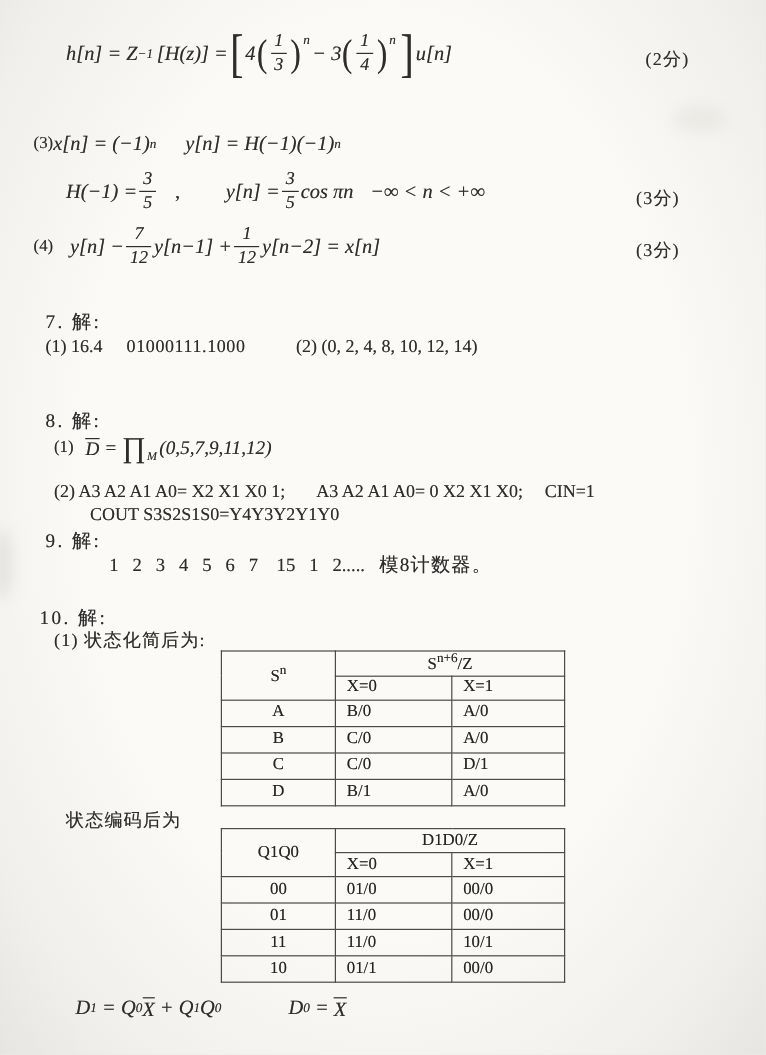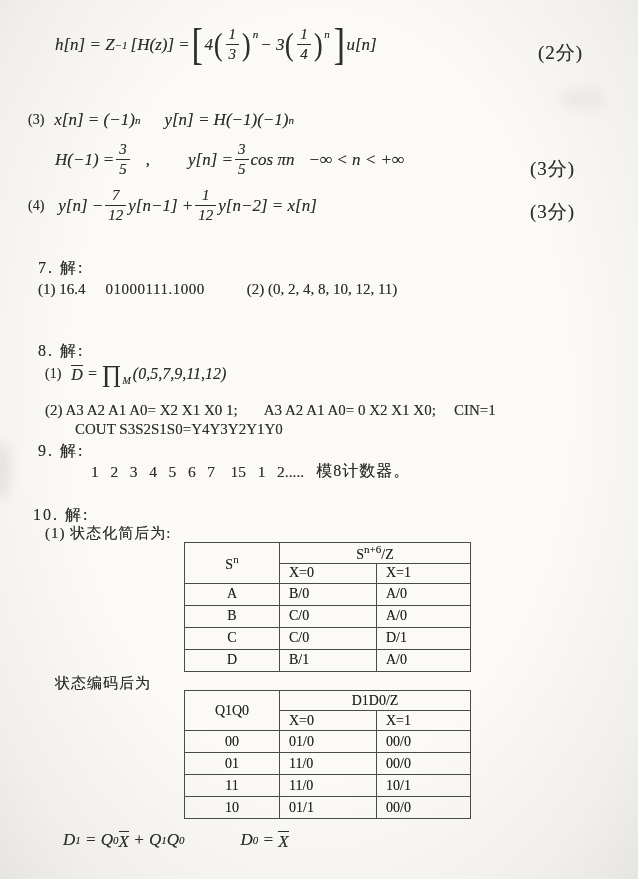--- a/index.html
+++ b/index.html
@@ -11,21 +11,21 @@
   }
   #page{
     position:relative;width:638px;height:879px;
     background:radial-gradient(ellipse at 50% 45%, #fbfaf7 55%, #f1efeb 85%, #e7e5e1 100%);
     color:#2d2d2d;
     text-shadow:0 0 0.5px rgba(45,45,45,0.55);
   }
   .line{position:absolute;display:flex;align-items:center;white-space:nowrap;}
   .math{font-style:italic;font-size:17px;}
   .rm{font-style:normal;}
-  .score{position:absolute;font-size:19px;font-style:normal;color:#2f2f2f;letter-spacing:1px;}
+  .score{position:absolute;font-size:15px;font-style:normal;color:#2f2f2f;letter-spacing:1px;}
   sup{font-size:11px;}
   sub{font-size:11px;}
   .frac{display:inline-flex;flex-direction:column;align-items:center;line-height:1;font-size:15px;margin:0 2px;}
   .frac .num{padding:0 3px 2px;}
   .frac .den{border-top:1.3px solid #2d2d2d;padding:2px 3px 0;}
   .grp{display:inline-flex;align-items:center;}
   .bp{font-size:32px;font-weight:300;line-height:0.9;font-style:normal;transform:scaleX(0.8);}
   .bb{font-size:44px;font-weight:300;line-height:0.85;font-style:normal;transform:scaleX(0.75);}
   .gexp{font-size:11px;font-style:italic;align-self:flex-start;margin:1px 2px 0 1px;}
   .ov{border-top:1.2px solid #2d2d2d;padding-top:1px;line-height:1;}
@@ -70,21 +70,21 @@
       <span class="bp">)</span>
       <sup class="gexp">n</sup>
     </span>
     <span class="bb">]</span>
     <span>u[n]</span>
   </div>
   <span class="score" style="left:538px;top:40px;">(2分)</span>
 
   <div class="line math" style="left:28px;top:110px;">
     <span class="rm" style="font-size:14px;">(3)</span>
-    <span style="margin-left:10px;">x[n] = (−1)</span>
+    <span style="">x[n] = (−1)</span>
       <sup>n</sup>
     <span style="margin-left:24px;">y[n] = H(−1)(−1)</span>
       <sup>n</sup>
   </div>
 
   <div class="line math" style="left:55px;top:142px;">
     <span>H(−1) =</span>
     <span class="frac">
       <span class="num">3</span>
       <span class="den">5</span>
@@ -115,21 +115,21 @@
     <span>y[n−2] = x[n]</span>
   </div>
   <span class="score" style="left:530px;top:199px;">(3分)</span>
 
   <div class="line head" style="left:38px;top:258px;">
     <span>7. 解:</span>
   </div>
   <div class="line rm" style="left:38px;top:281px;font-size:15px;">
     <span>(1) 16.4</span>
     <span style="margin-left:20px;letter-spacing:0.5px;">01000111.1000</span>
-    <span style="margin-left:42px;">(2) (0, 2, 4, 8, 10, 12, 11)</span>
+    <span style="margin-left:42px;">(2) (0, 2, 4, 8, 10, 12, 14)</span>
   </div>
 
   <div class="line head" style="left:38px;top:341px;">
     <span>8. 解:</span>
   </div>
   <div class="line math" style="left:45px;top:362px;font-size:16px;">
     <span class="rm" style="font-size:14px;margin-right:10px;">(1)</span>
     <span class="ov">D</span>
     <span class="pre"> = </span>
     <span class="prod">∏</span>

